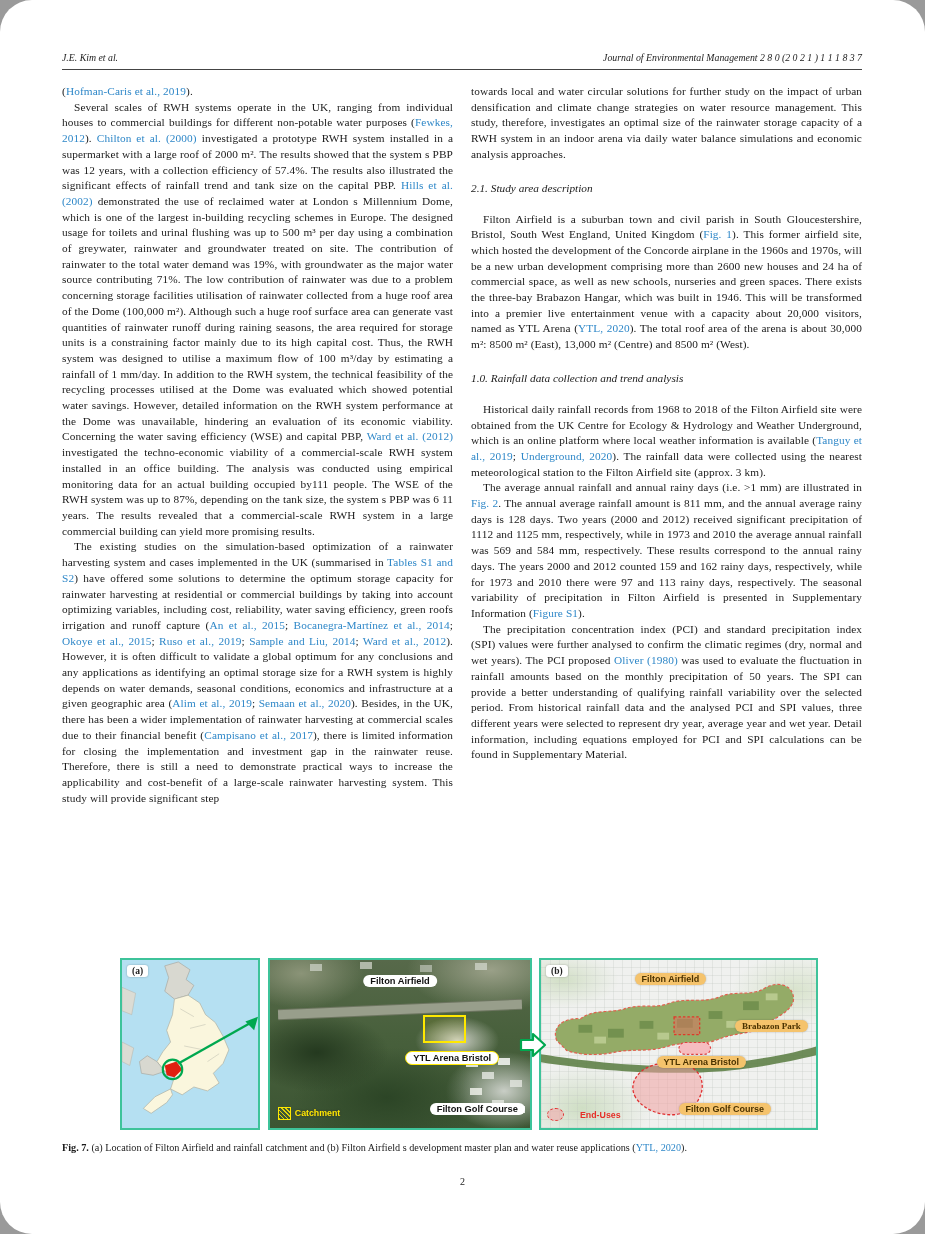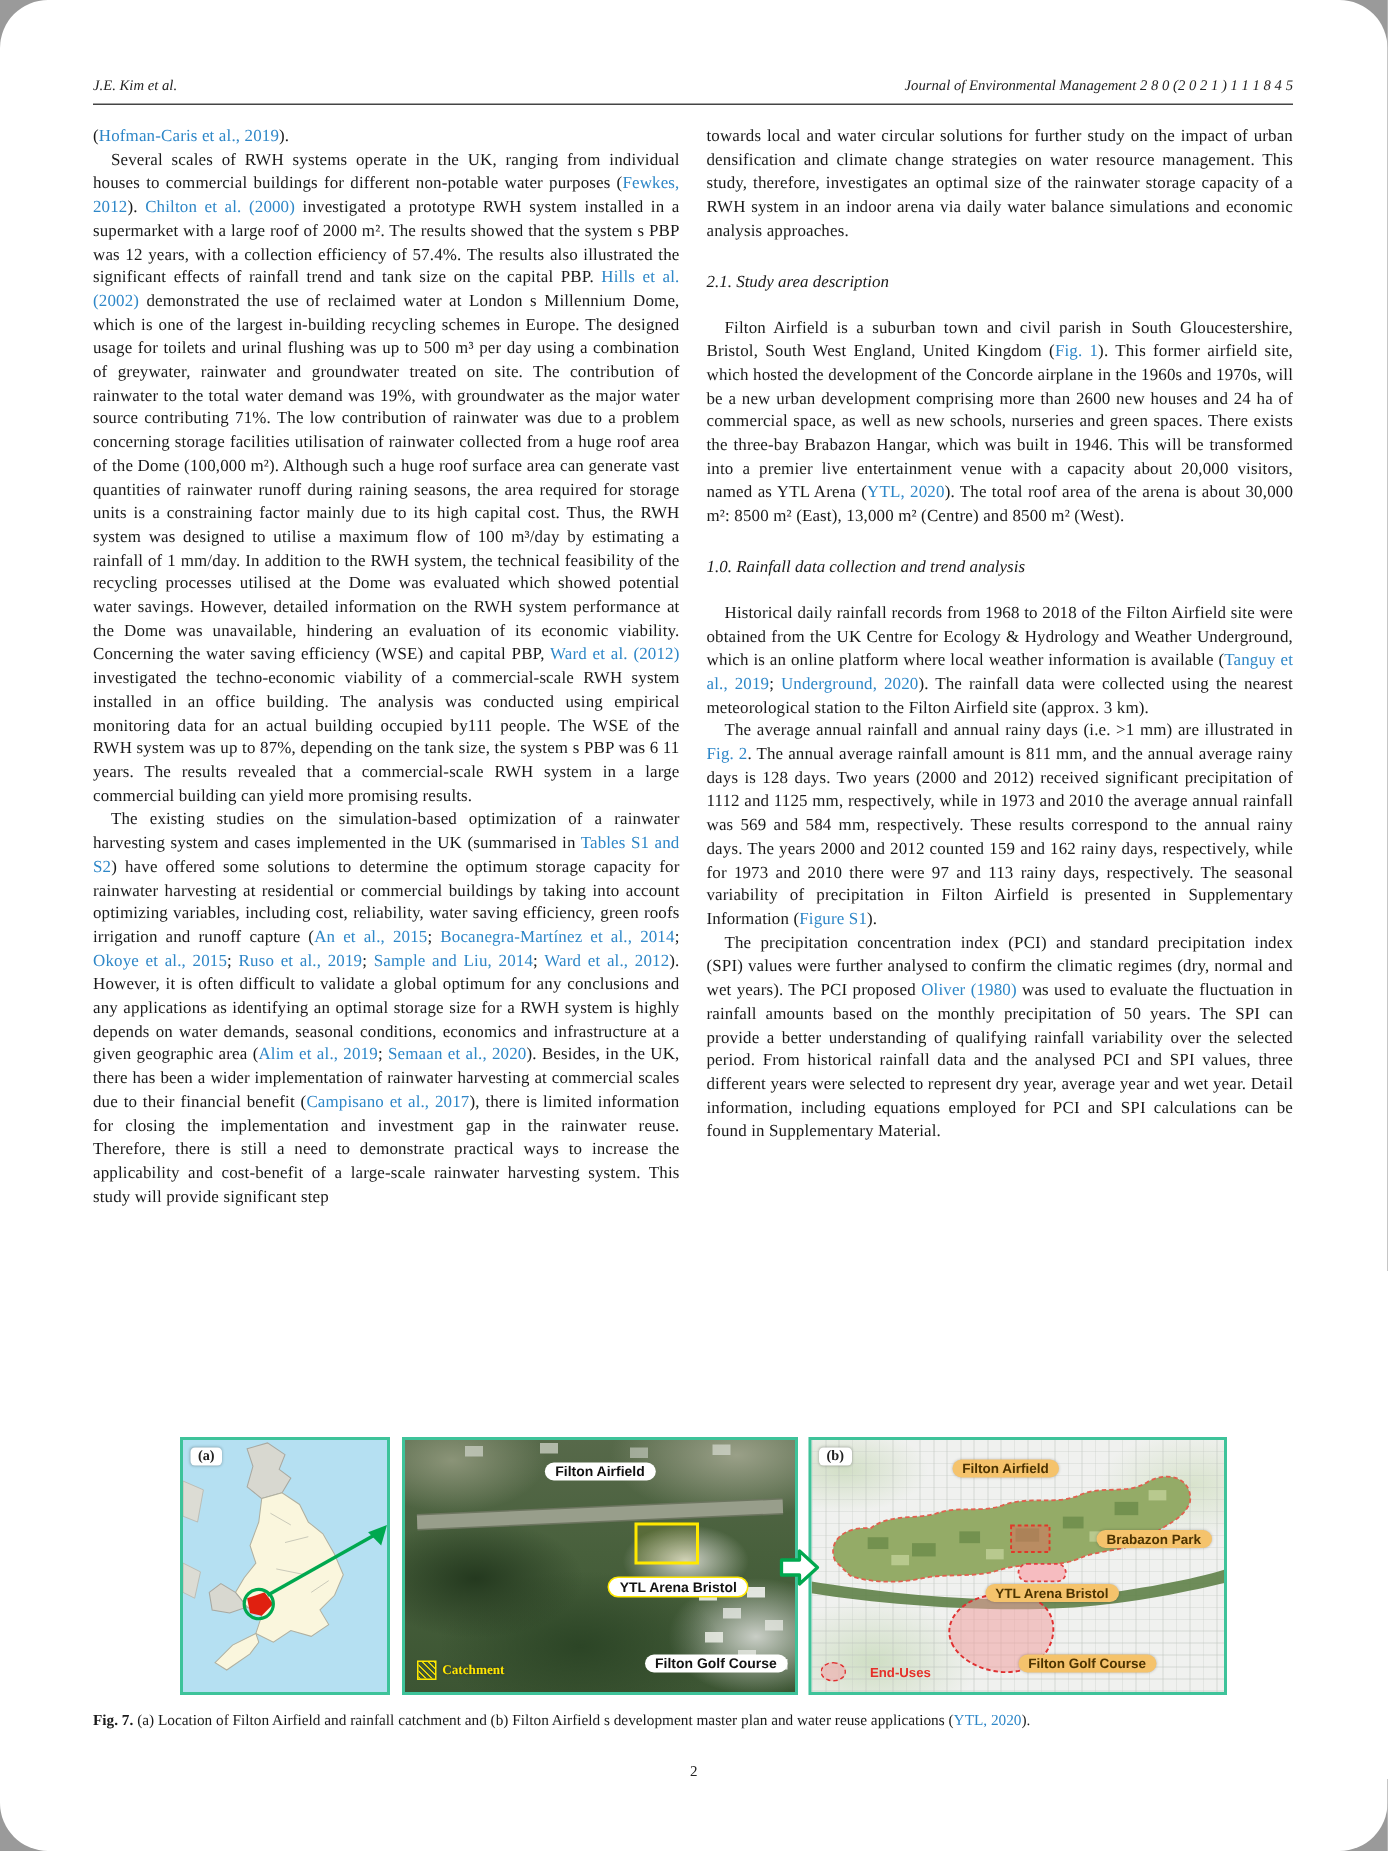--- a/index.html
+++ b/index.html
@@ -53,42 +53,42 @@
        150px 5px 0 rgba(205,210,200,.6),205px 3px 0 rgba(214,218,208,.7);}
   .catch-rect{position:absolute;left:59%;top:33%;width:15%;height:14%;
               border:2px solid #ffe800;background:rgba(255,232,0,.08);}
   .map-pill{position:absolute;background:#fff;color:#111;border-radius:9px;padding:1px 7px;
             font-size:9.3px;font-weight:600;white-space:nowrap;font-family:"Liberation Sans",sans-serif;}
   .map-pill.yellow-border{border:1.5px solid #ffe800;}
   .legend-aerial{position:absolute;left:3%;bottom:5%;display:flex;align-items:center;gap:4px;}
   .legend-aerial .swatch{width:11px;height:11px;border:1.5px solid #ffe800;
       background:repeating-linear-gradient(45deg, rgba(255,232,0,.85) 0 1px, rgba(0,0,0,0) 1px 3px);}
   .legend-aerial .txt{color:#ffe800;font-size:8.8px;font-weight:bold;
-      font-family:Liberation Serif, serif;text-shadow:0 0 2px #333;}
+      font-family:Liberation Sans, sans-serif;text-shadow:0 0 2px #333;}
   .plan-pill{position:absolute;background:#f5c36c;color:#4c3300;border-radius:8px;padding:1px 7px;
              font-size:9px;font-weight:bold;white-space:nowrap;font-family:"Liberation Sans",sans-serif;
              box-shadow:0 0 2px rgba(0,0,0,.25);}
   .legend-plan{position:absolute;left:6px;bottom:7px;display:flex;align-items:center;gap:16px;}
   .legend-plan .swatch{width:15px;height:11px;border-radius:50%;border:1.5px dashed #e03030;
                        background:rgba(240,170,170,.6);}
   .legend-plan .txt{color:#e62e28;font-size:8.8px;font-weight:bold;font-family:"Liberation Sans",sans-serif;}
   .chevron{position:absolute;left:399px;top:74px;z-index:3;}
   
   .caption{position:absolute;left:62px;top:1141px;width:800px;margin:0;
            font-size:10.2px;line-height:13px;text-align:left;}
   .pageno{position:absolute;left:0;top:1176px;width:925px;text-align:center;font-size:10px;color:#222;}
 </style>
 </head>
 <body>
 
 <div class="page">
 
   <div class="running-head">
     <span>J.E. Kim et al.</span>
-    <span>Journal of Environmental Management 2 8 0 (2 0 2 1 ) 1 1 1 8 4 5</span>
+    <span>Journal of Environmental Management 2 8 0 (2 0 2 1 ) 1 1 1 8 3 7</span>
   </div>
   <div class="head-rule"></div>
 
   <div class="cols">
     <div class="col">
       <p class="para"><span>(</span><span class="link">Hofman-Caris et al., 2019</span><span>).</span></p>
       <p class="para ind"><span>Several scales of RWH systems operate in the UK, ranging from individual houses to commercial buildings for different non-potable water purposes (</span><span class="link">Fewkes, 2012</span><span>). </span><span class="link">Chilton et al. (2000)</span><span> investigated a prototype RWH system installed in a supermarket with a large roof of 2000 m². The results showed that the system s PBP was 12 years, with a collection efficiency of 57.4%. The results also illustrated the significant effects of rainfall trend and tank size on the capital PBP. </span><span class="link">Hills et al. (2002)</span><span> demonstrated the use of reclaimed water at London s Millennium Dome, which is one of the largest in-building recycling schemes in Europe. The designed usage for toilets and urinal flushing was up to 500 m³ per day using a combination of greywater, rainwater and groundwater treated on site. The contribution of rainwater to the total water demand was 19%, with groundwater as the major water source contributing 71%. The low contribution of rainwater was due to a problem concerning storage facilities  utilisation of rainwater collected from a huge roof area of the Dome (100,000 m²). Although such a huge roof surface area can generate vast quantities of rainwater runoff during raining seasons, the area required for storage units is a constraining factor mainly due to its high capital cost. Thus, the RWH system was designed to utilise a maximum flow of 100 m³/day by estimating a rainfall of 1 mm/day. In addition to the RWH system, the technical feasibility of the recycling processes utilised at the Dome was evaluated which showed potential water savings. However, detailed information on the RWH system performance at the Dome was unavailable, hindering an evaluation of its economic viability. Concerning the water saving efficiency (WSE) and capital PBP, </span><span class="link">Ward et al. (2012)</span><span> investigated the techno-economic viability of a commercial-scale RWH system installed in an office building. The analysis was conducted using empirical monitoring data for an actual building occupied by111 people. The WSE of the RWH system was up to 87%, depending on the tank size, the system s PBP was 6 11 years. The results revealed that a commercial-scale RWH system in a large commercial building can yield more promising results.</span></p>
       <p class="para ind"><span>The existing studies on the simulation-based optimization of a rainwater harvesting system and cases implemented in the UK (summarised in </span><span class="link">Tables S1 and S2</span><span>) have offered some solutions to determine the optimum storage capacity for rainwater harvesting at residential or commercial buildings by taking into account optimizing variables, including cost, reliability, water saving efficiency, green roofs irrigation and runoff capture (</span><span class="link">An et al., 2015</span><span>; </span><span class="link">Bocanegra-Martínez et al., 2014</span><span>; </span><span class="link">Okoye et al., 2015</span><span>; </span><span class="link">Ruso et al., 2019</span><span>; </span><span class="link">Sample and Liu, 2014</span><span>; </span><span class="link">Ward et al., 2012</span><span>). However, it is often difficult to validate a global optimum for any conclusions and any applications as identifying an optimal storage size for a RWH system is highly depends on water demands, seasonal conditions, economics and infrastructure at a given geographic area (</span><span class="link">Alim et al., 2019</span><span>; </span><span class="link">Semaan et al., 2020</span><span>). Besides, in the UK, there has been a wider implementation of rainwater harvesting at commercial scales due to their financial benefit (</span><span class="link">Campisano et al., 2017</span><span>), there is limited information for closing the implementation and investment gap in the rainwater reuse. Therefore, there is still a need to demonstrate practical ways to increase the applicability and cost-benefit of a large-scale rainwater harvesting system. This study will provide significant step</span></p>
     </div>
     <div class="col">
@@ -155,21 +155,21 @@
             <rect x="118" y="74" width="12" height="7"></rect>
           <rect x="188" y="62" width="12" height="7"></rect>
             <rect x="228" y="34" width="12" height="7"></rect>
         </g>
         <rect x="135" y="58" width="26" height="18" fill="rgba(210,120,95,0.6)" stroke="#e03828" stroke-width="1.3" stroke-dasharray="2.5,2"></rect>
         <rect x="140" y="84" width="32" height="12" rx="6" fill="#f6bcc0" stroke="#e04040" stroke-width="1.2" stroke-dasharray="2.5,2"></rect>
         <path d="M96,140 C88,126 98,112 114,107 C130,102 152,104 160,116 C168,128 162,146 148,154 C132,162 106,156 96,140 Z" fill="rgba(240,160,160,0.55)" stroke="#e03030" stroke-width="1.3" stroke-dasharray="3,2"></path>
       </svg>
       <span class="panel-tag">(b)</span>
       <span class="plan-pill" style="left:34%;top:8%;">Filton Airfield</span>
-      <span class="plan-pill" style="right:3%;top:36%;">Brabazon Park</span>
+      <span class="plan-pill" style="right:3%;top:36%;font-family:Liberation Serif, serif;">Brabazon Park</span>
       <span class="plan-pill" style="left:42%;top:57%;">YTL Arena Bristol</span>
       <span class="plan-pill" style="left:50%;top:85%;">Filton Golf Course</span>
       <div class="legend-plan">
         <span class="swatch"></span>
         <span class="txt">End-Uses</span>
       </div>
     </div>
   </div>
 
   <p class="caption"><span class="b">Fig. 7.</span><span> (a) Location of Filton Airfield and rainfall catchment and (b) Filton Airfield s development master plan and water reuse applications (</span><span class="link">YTL, 2020</span><span>).</span></p>

